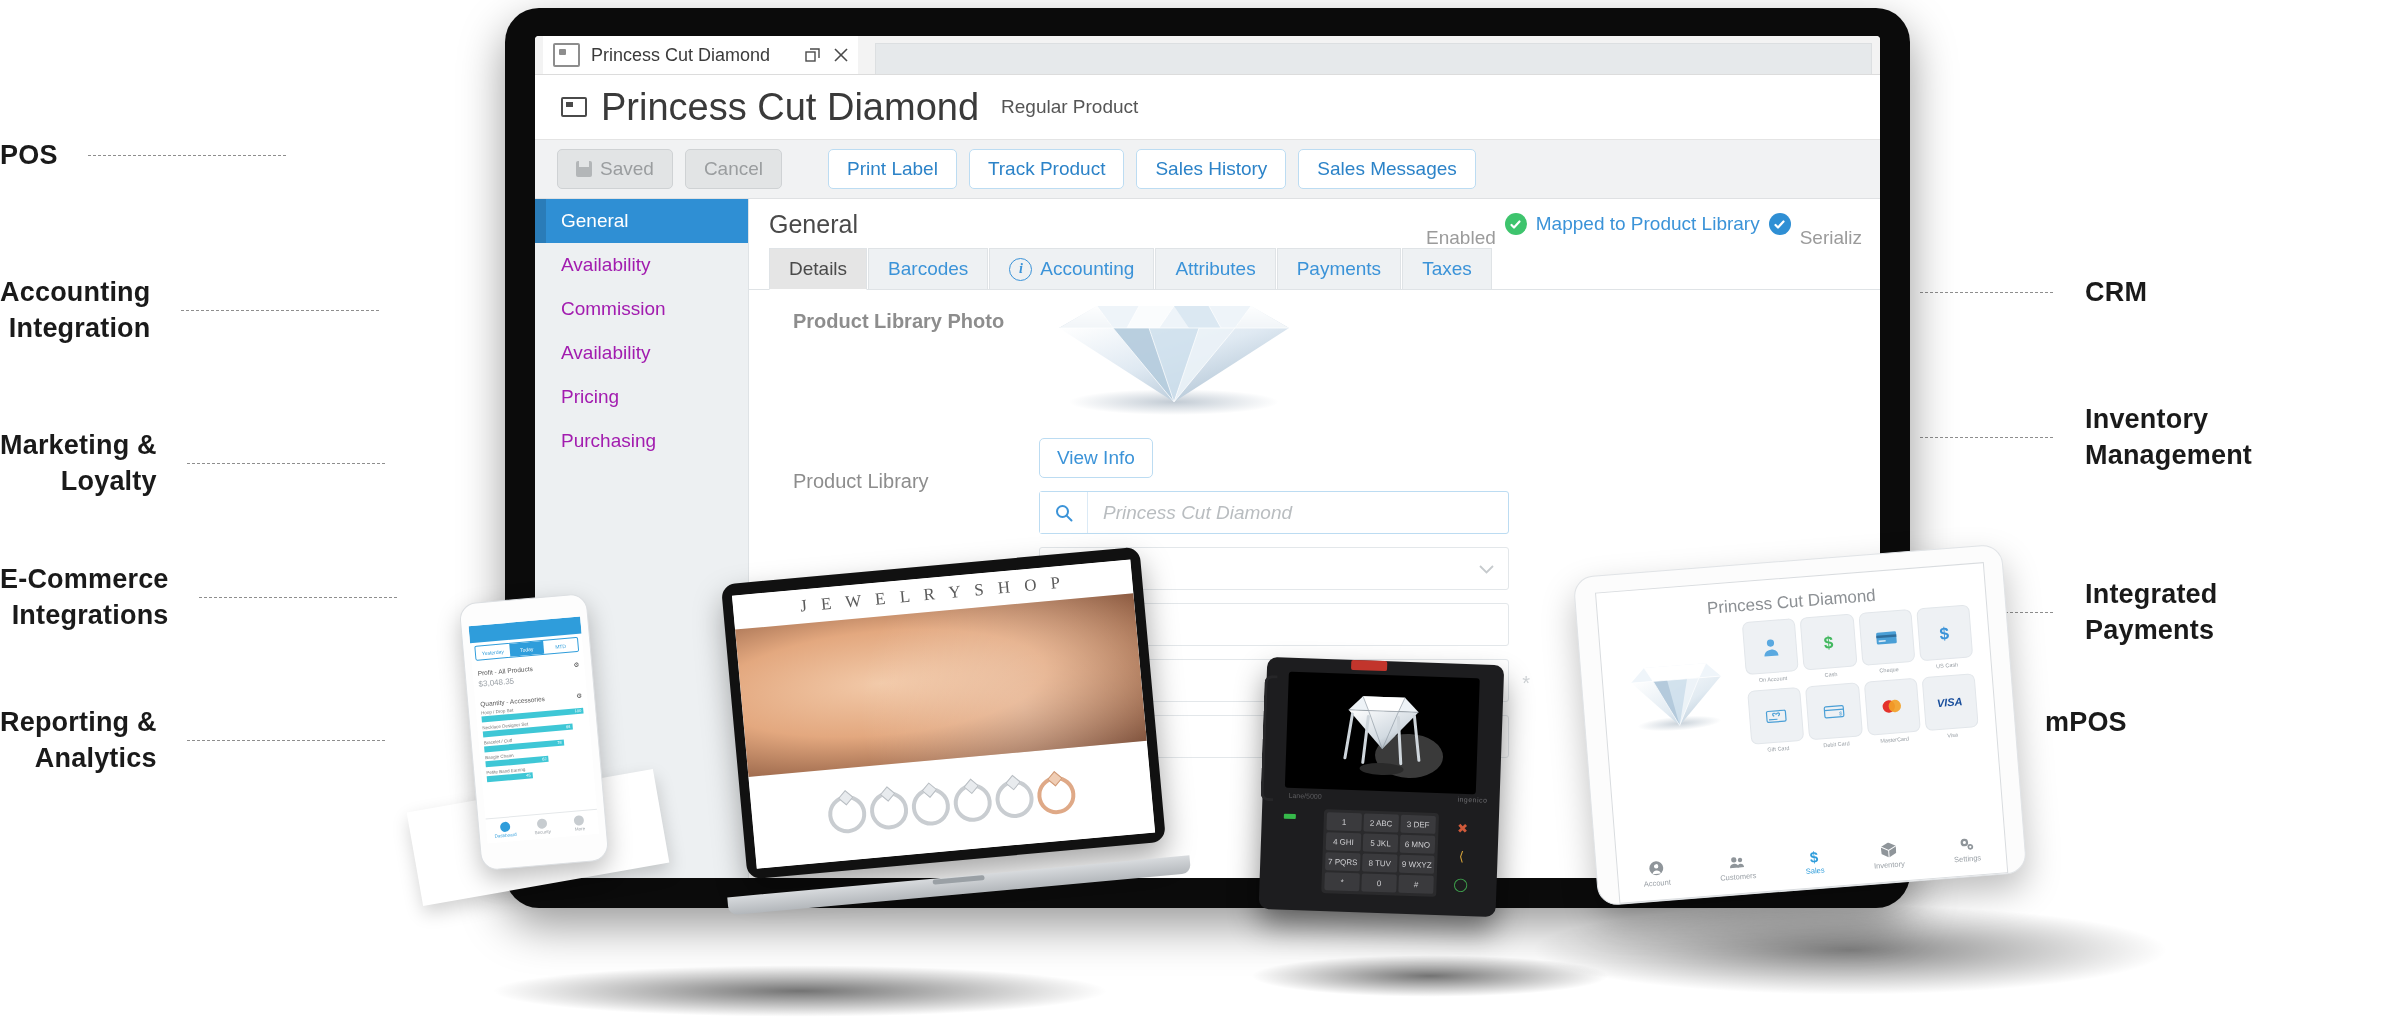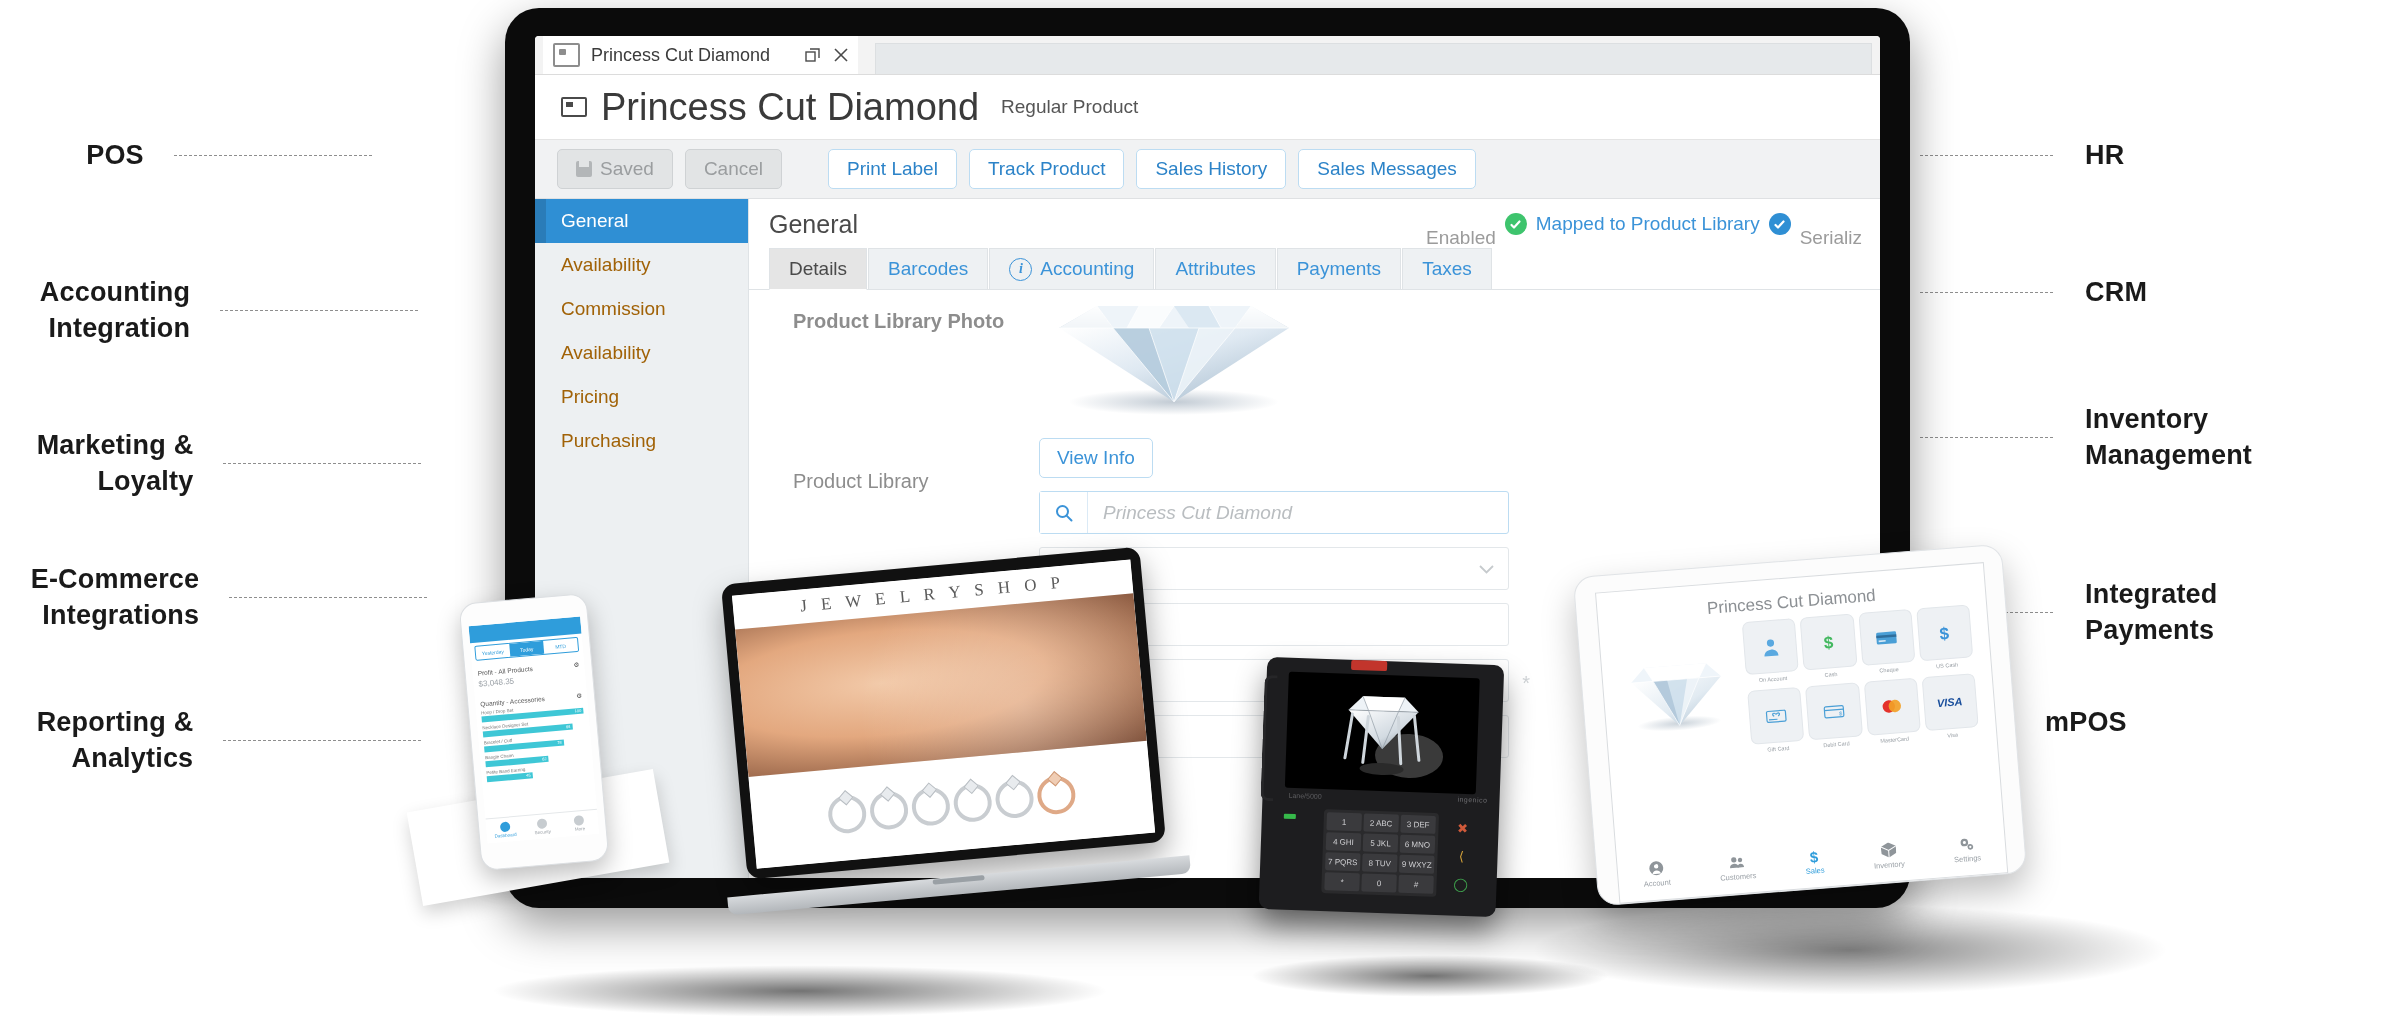--- a/index.html
+++ b/index.html
@@ -10,21 +10,21 @@
   }
   .stage{position:absolute;inset:0;}
 
   
   .ann{position:absolute;display:flex;align-items:center;gap:0;}
   .ann-label{
     font-family:"Liberation Sans", sans-serif;
     font-weight:700;font-size:27px;color:#1a1a1a;line-height:1.32;
     letter-spacing:.2px;white-space:pre-line;
   }
-  .ann-left{left:0;width:460px;justify-content:center;}
+  .ann-left{left:0;width:460px;justify-content:flex-start;}
   .ann-left .ann-label{text-align:right;}
   .ann-left .leader{margin-left:30px;}
   .ann-right{right:0;width:480px;justify-content:flex-start;flex-direction:row;}
   .ann-right .ann-label{text-align:left;}
   .ann-right .leader{margin-right:30px;}
   .leader{height:1px;background:repeating-linear-gradient(to right,#8e8e8e 0 3px,transparent 3px 5px);}
 
   
   .monitor{
     position:absolute;left:505px;top:8px;width:1405px;height:900px;
@@ -84,21 +84,21 @@
   }
   .btn-disabled{background:#e2e4e5;border:1px solid #cfd2d4;color:#9a9d9f;}
   .btn-ghost{background:#ffffff;border:1px solid #bcdcf2;color:#2c83c8;}
   .save-glyph{width:16px;height:16px;background:#b3b6b8;border-radius:2px;position:relative;flex:none;}
   .save-glyph:after{content:"";position:absolute;left:3px;top:0;width:10px;height:6px;background:#e2e4e5;}
   .tb-gap{width:22px;}
 
   
   .win-body{display:flex;height:calc(100% - 38px - 64px - 58px);}
   .nav{width:213px;background:#edf0f2;border-right:1px solid #dfe3e6;flex:none;padding-top:0;}
-  .nav-item{height:44px;display:flex;align-items:center;padding-left:26px;font-size:19px;color:#a16207;}
+  .nav-item{height:44px;display:flex;align-items:center;padding-left:26px;font-size:19px;color:#a21caf;}
   .nav-item.active{background:#2f8fd4;color:#ffffff;box-shadow:inset 11px 0 0 #2a7cb8;}
 
   .content{flex:1;background:#ffffff;position:relative;min-width:0;}
   .content-head{
     height:50px;display:flex;align-items:center;justify-content:space-between;
     padding:0 18px 0 20px;
   }
   .content-title{font-size:25px;color:#4a4a4a;}
   .status-row{display:flex;align-items:center;gap:9px;font-size:19px;white-space:nowrap;}
   .st-muted{color:#9b9b9b;margin-top:27px;}
@@ -270,24 +270,20 @@
     <div class="ann-label">E-Commerce
 Integrations</div>
     <div class="leader" style="width:200px;"></div>
   </div>
   <div class="ann ann-left" style="top:705px;">
     <div class="ann-label">Reporting &amp;
 Analytics</div>
     <div class="leader" style="width:200px;"></div>
   </div>
 
-  <div class="ann ann-right" style="top:138px;">
-    <div class="leader" style="width:135px;"></div>
-    <div class="ann-label">HR</div>
-  </div>
   <div class="ann ann-right" style="top:275px;">
     <div class="leader" style="width:135px;"></div>
     <div class="ann-label">CRM</div>
   </div>
   <div class="ann ann-right" style="top:402px;">
     <div class="leader" style="width:135px;"></div>
     <div class="ann-label">Inventory
 Management</div>
   </div>
   <div class="ann ann-right" style="top:545px;margin-top:32px;">

